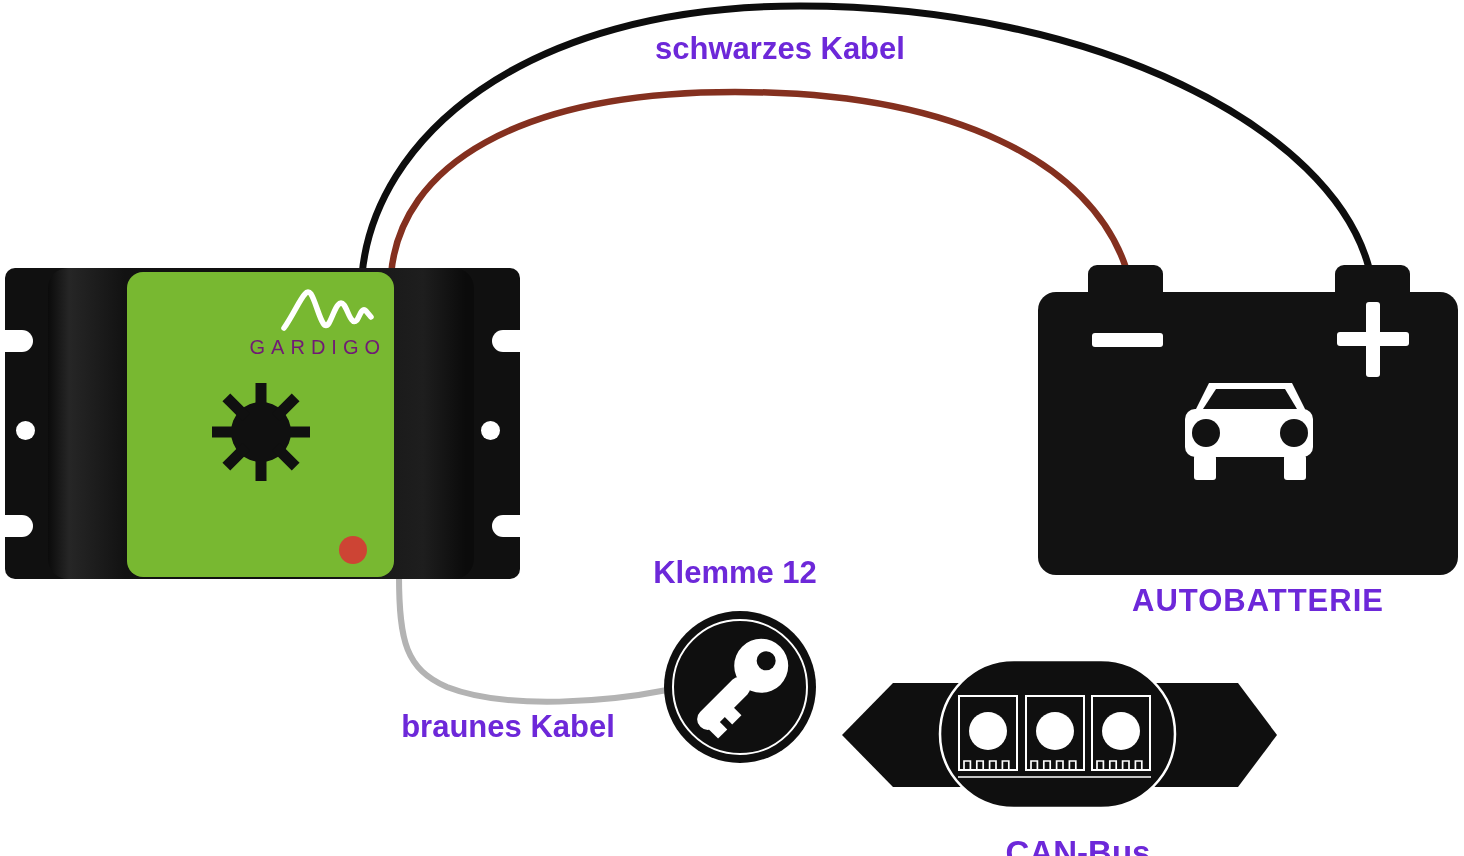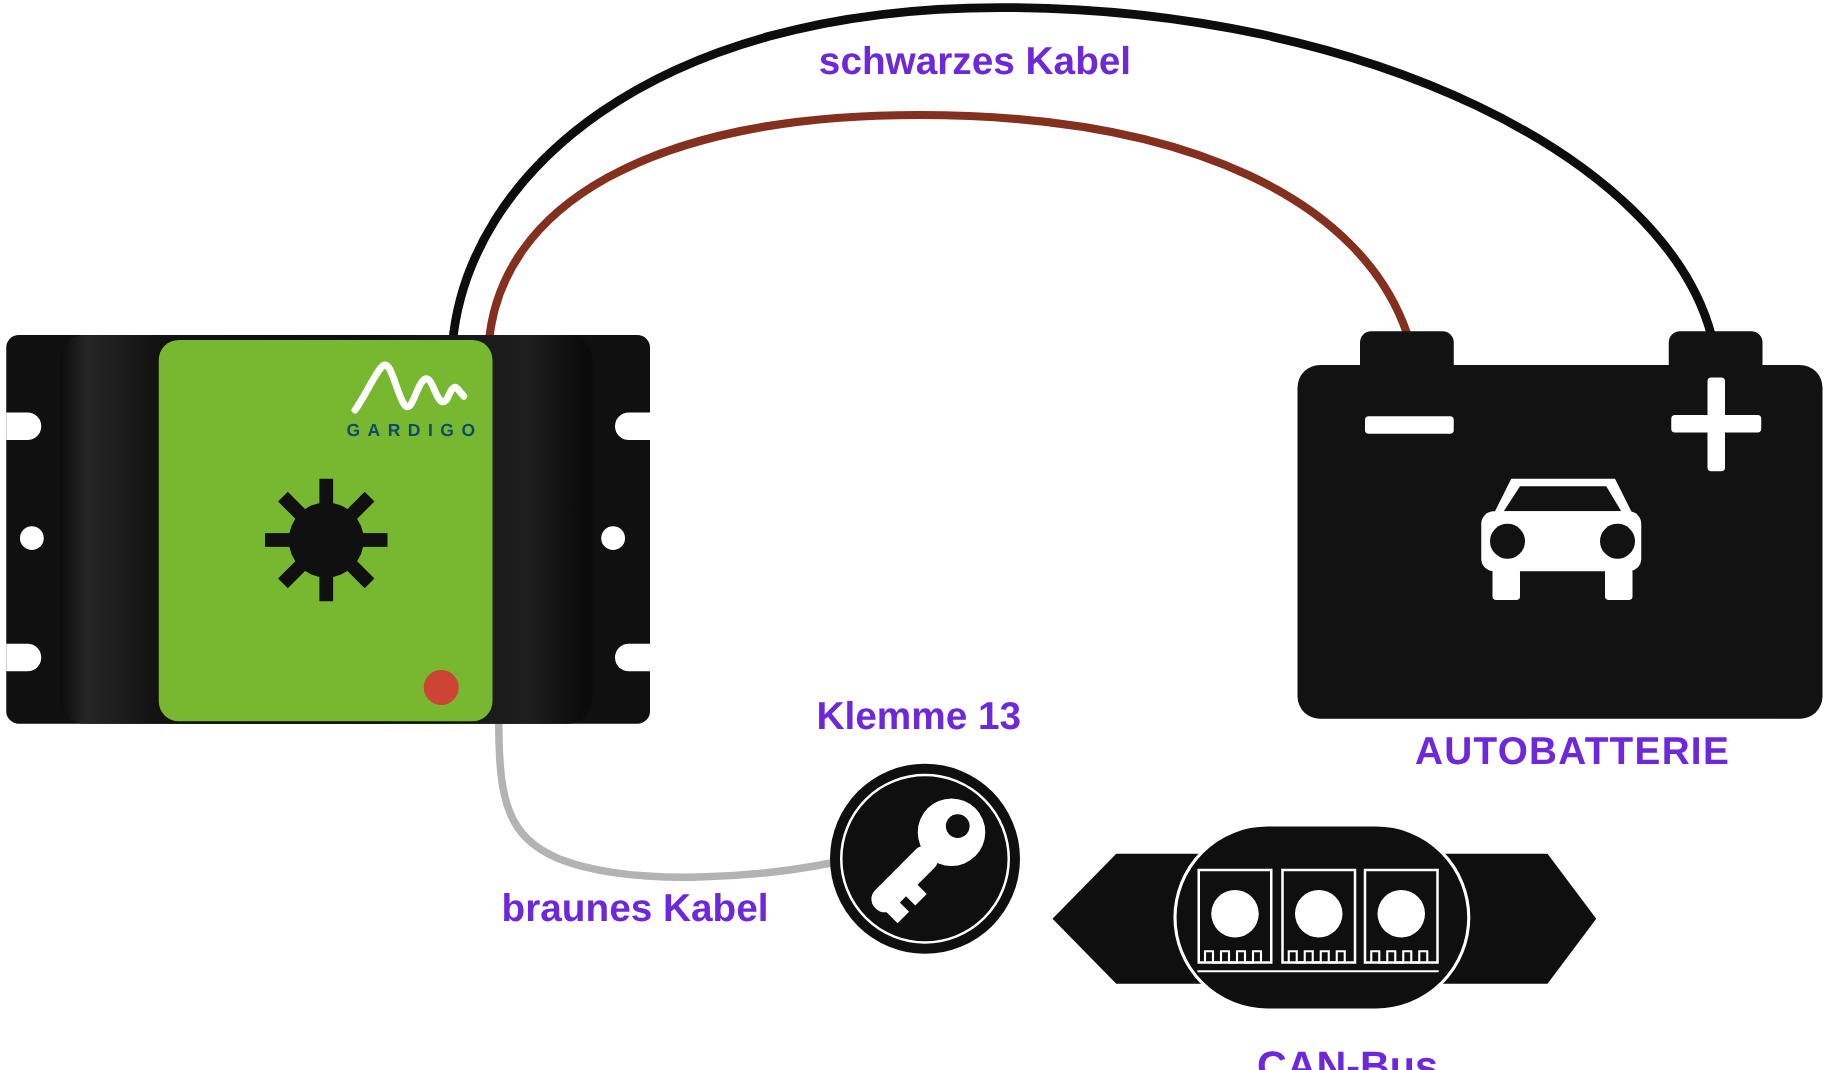--- a/index.html
+++ b/index.html
@@ -27,22 +27,22 @@
   .slot.rt{right:0;top:62px;border-radius:11px 0 0 11px;}
   .slot.rb{right:0;top:247px;border-radius:11px 0 0 11px;}
   .hole{position:absolute;width:19px;height:19px;border-radius:50%;background:#ffffff;top:153px;}
   .hole.l{left:11px;}
   .hole.r{left:476px;}
   .device-body{position:absolute;left:48px;top:268px;width:426px;height:311px;border-radius:20px;
     background:linear-gradient(90deg,#0b0b0b 0%,#262626 5%,#121212 18%,#0e0e0e 55%,#1e1e1e 88%,#0b0b0b 98%);}
   .device-panel{position:absolute;left:127px;top:272px;width:267px;height:305px;
                 border-radius:16px;background:#78b831;}
   .logo-wave{position:absolute;left:153px;top:15px;}
-  .brand{position:absolute;right:8px;top:64px;color:#0c4a6e;font-size:14px;
-         letter-spacing:6px;font-weight:700;}
+  .brand{position:absolute;right:8px;top:64px;color:#701a75;font-size:20px;
+         letter-spacing:6px;font-weight:400;}
   .gear{position:absolute;left:84px;top:110px;}
   .led{position:absolute;left:212px;top:264px;width:28px;height:28px;border-radius:50%;
        background:#cd4434;}
 
   
   .battery{position:absolute;left:1038px;top:265px;width:420px;height:310px;z-index:2;}
   .term{position:absolute;top:0;width:75px;height:36px;border-radius:9px;background:#121212;}
   .term.l{left:50px;} .term.r{left:297px;}
   .batt-body{position:absolute;left:0;top:27px;width:420px;height:283px;border-radius:18px;
              background:#121212;}
@@ -145,18 +145,18 @@
       <polygon points="25,32 38,12 107,12 119,32" fill="#121212"></polygon>
       <rect x="7" y="32" width="128" height="48" rx="10" fill="#ffffff"></rect>
       <circle cx="28" cy="56" r="14" fill="#121212"></circle>
       <circle cx="116" cy="56" r="14" fill="#121212"></circle>
       <rect x="16" y="78" width="22" height="25" rx="3" fill="#ffffff"></rect>
       <rect x="106" y="78" width="22" height="25" rx="3" fill="#ffffff"></rect>
     </svg>
   </div>
 
   <div class="lbl lbl-black">schwarzes Kabel</div>
-  <div class="lbl lbl-klemme">Klemme 13</div>
+  <div class="lbl lbl-klemme">Klemme 12</div>
   <div class="lbl lbl-gray">braunes Kabel</div>
   <div class="lbl lbl-batt">AUTOBATTERIE</div>
   <div class="lbl lbl-canbus">CAN-Bus</div>
 
 </div>
 
 </body></html>

